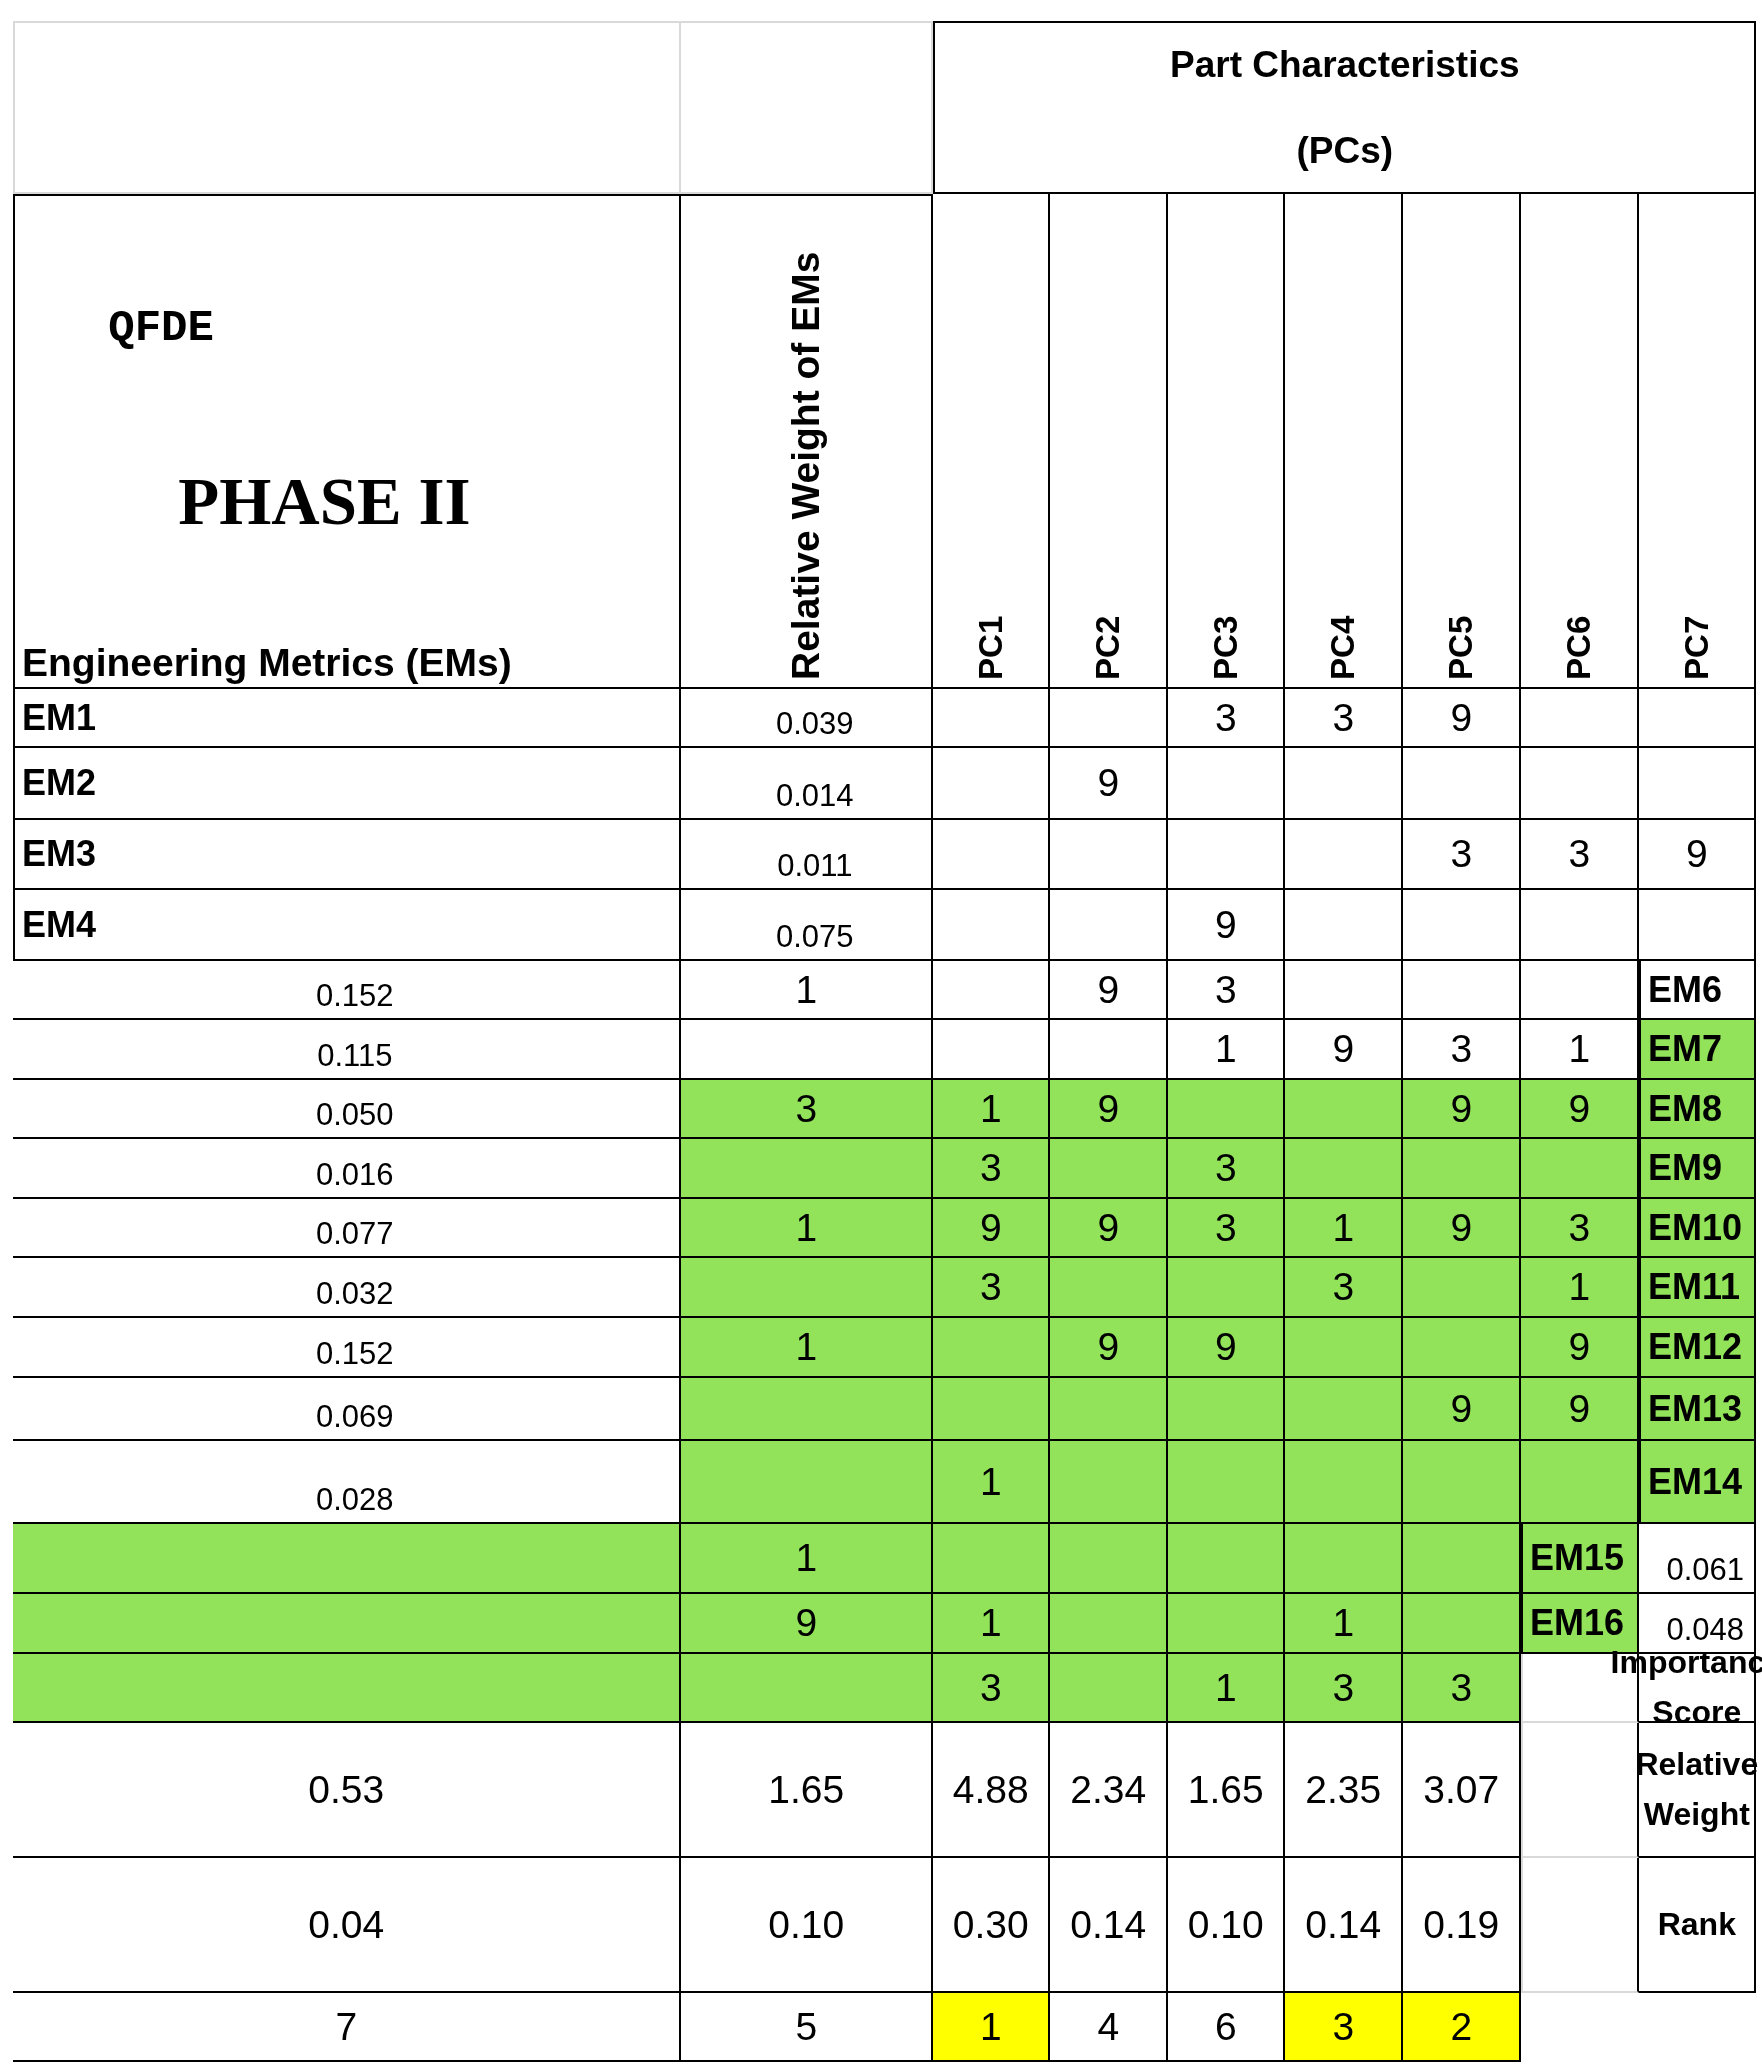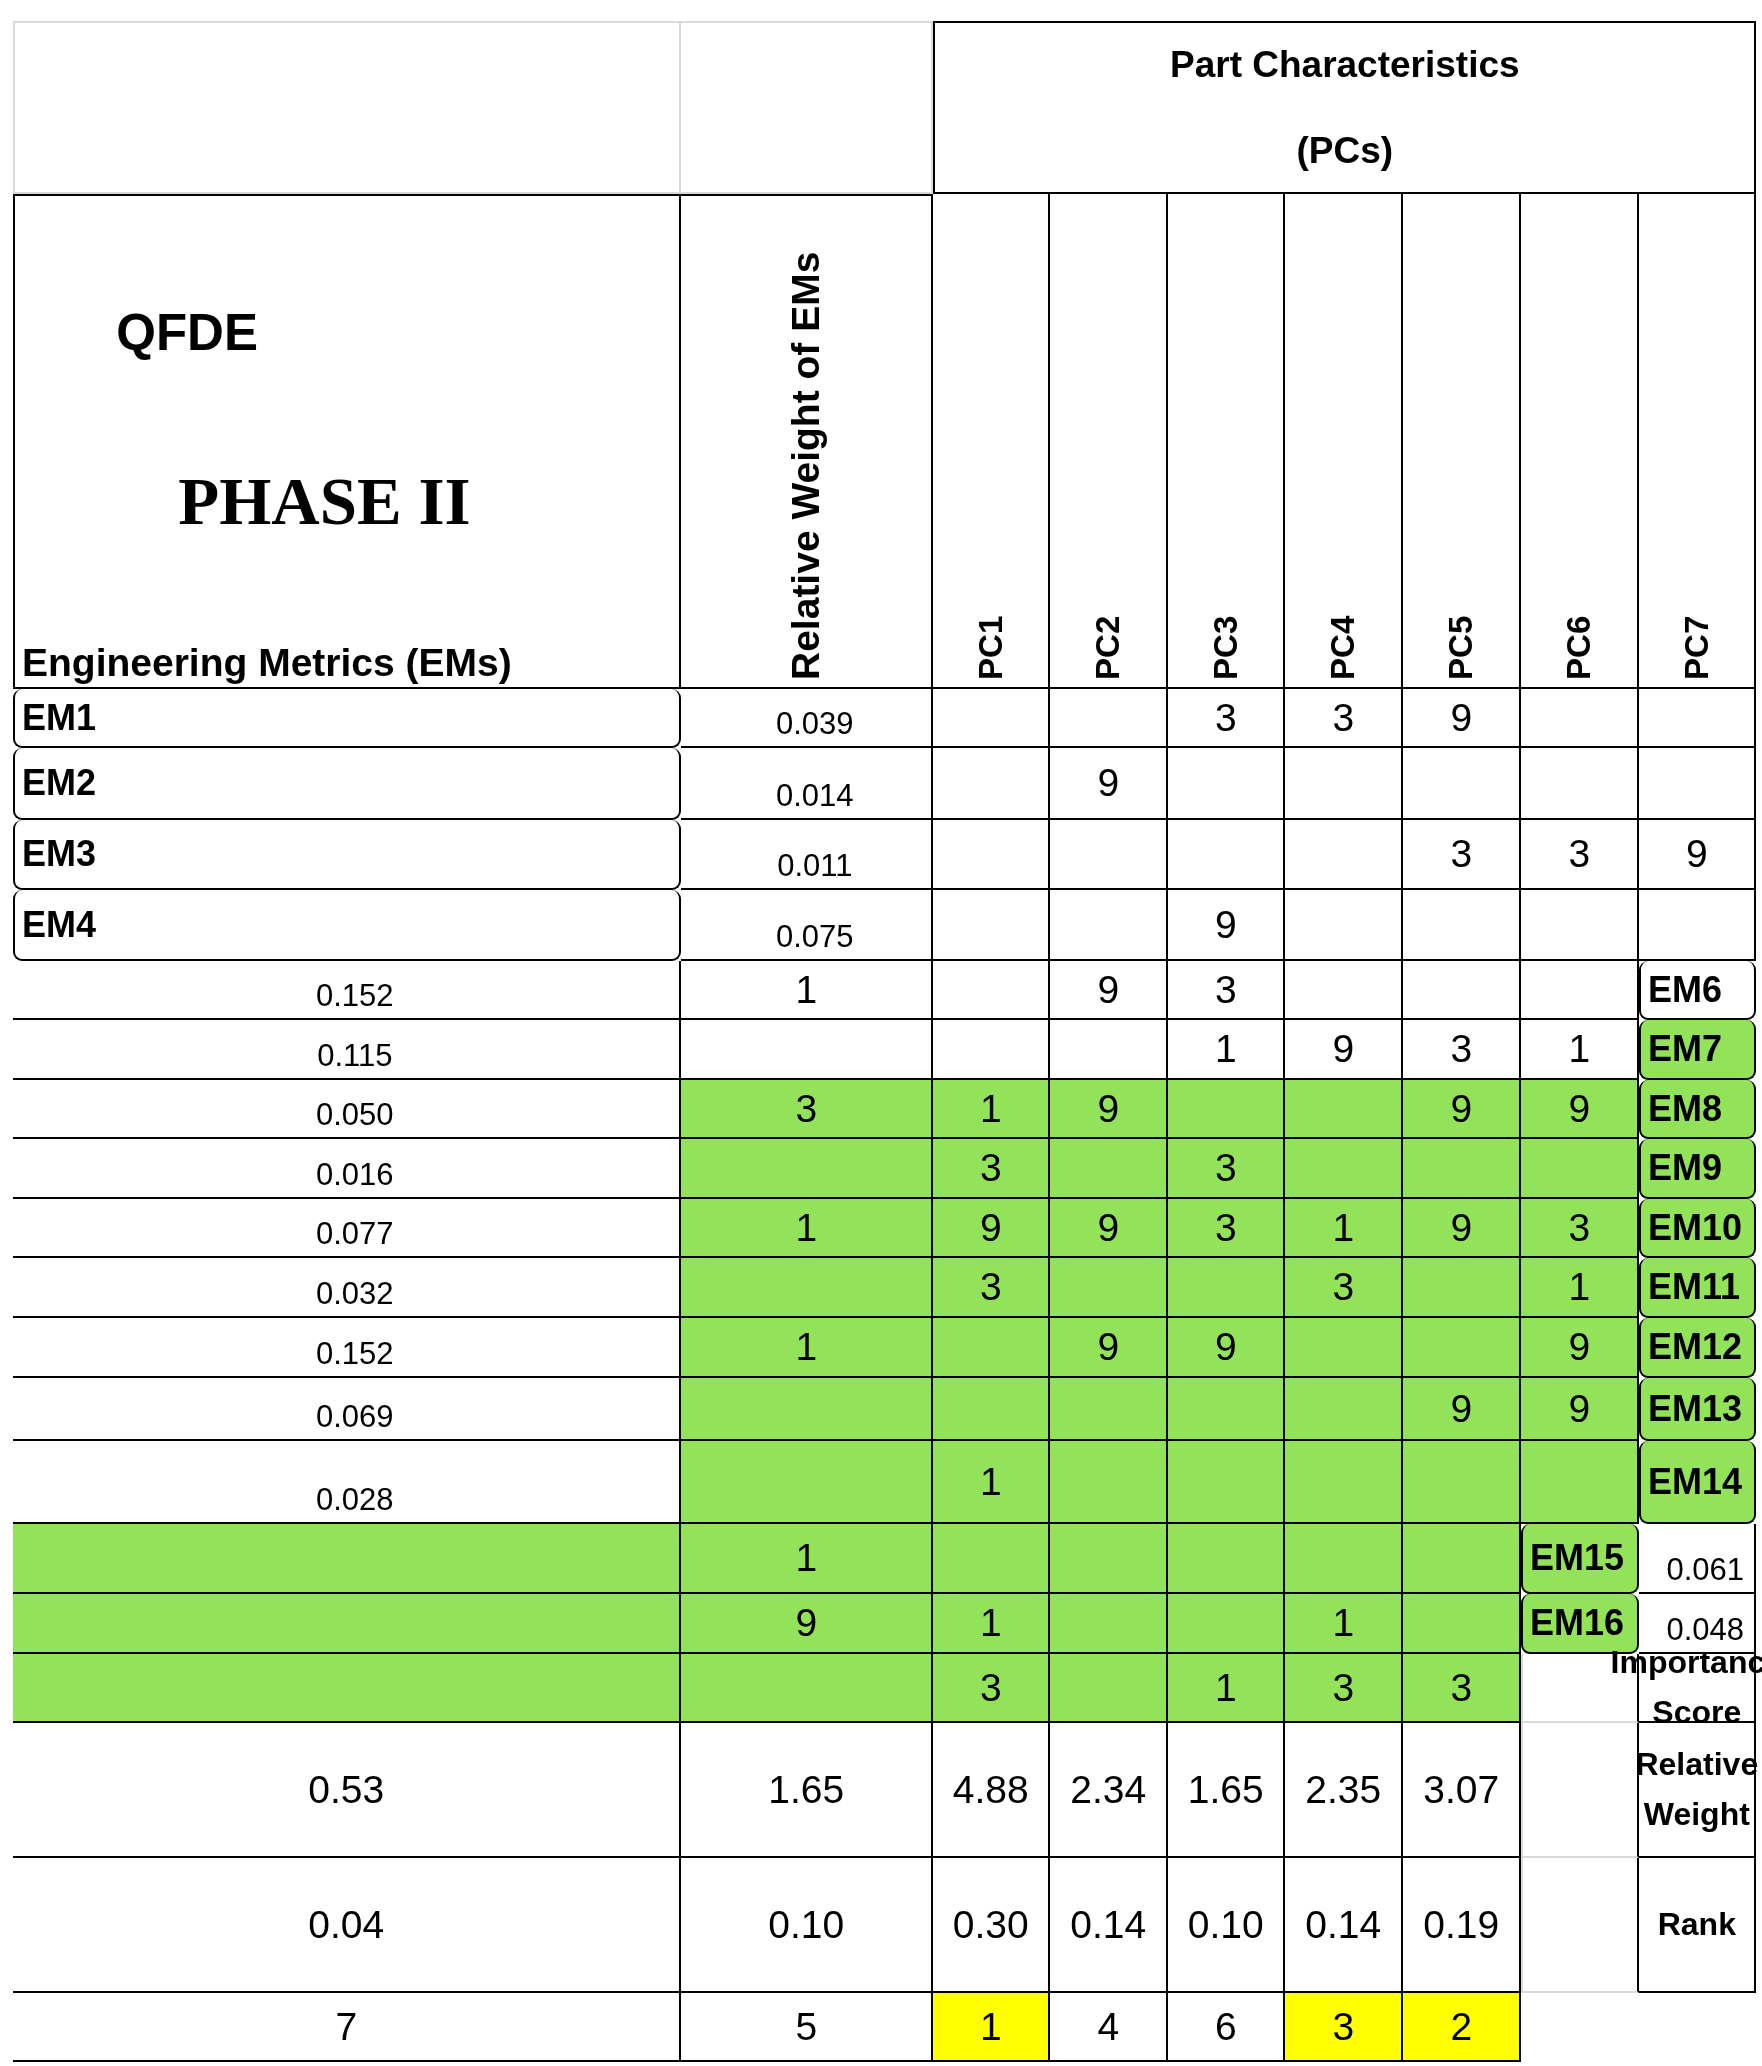--- a/index.html
+++ b/index.html
@@ -13,30 +13,30 @@
        display:flex; align-items:center; justify-content:center; font-size:35px;
        font-family:"Liberation Sans", sans-serif; }
   .lightb { border-color:#d9d9d9; }
   .green { background:#92e35a; }
   .yellow { background:#ffff00; }
   .lbl { justify-content:flex-start; padding-left:6.7px; font-weight:bold; font-size:36px; }
   .w { font-size:31px; align-items:flex-end; padding-bottom:4px;padding-left:17px; }
   .hdr-top { grid-column: 3 / span 7; flex-direction:column; font-weight:bold; font-size:37px; line-height:1.25;
              border-top:2.7px solid #000; border-left:2.7px solid #000;gap:40px; }
   .title-cell { position:relative; display:block; border-left:2.7px solid #000; }
-  .t1 { position:absolute; left:93px; top:107px; font-family:Liberation Sans, sans-serif; font-weight:bold; font-size:51px;margin-left:8px; }
+  .t1 { position:absolute; left:93px; top:107px; font-family:Liberation Mono, monospace; font-weight:bold; font-size:44px; }
   .t2 { position:absolute; left:163px; top:267px; font-family:"Liberation Serif", serif; font-weight:bold; font-size:67px; }
   .t3 { position:absolute; left:6.7px; bottom:2.7px; font-weight:bold; font-size:39px; }
   .vert { writing-mode:vertical-rl; transform:rotate(180deg); font-weight:bold; font-size:39px;
           align-self:stretch; display:flex; align-items:center; justify-content:flex-start; padding-top:6.7px; }
   .vcell { align-items:flex-end; }
   .pc { writing-mode:vertical-rl; transform:rotate(180deg); font-weight:bold; font-size:33px; padding-top:6.7px; }
   .sum-lbl { flex-direction:column; font-weight:bold; font-size:32px; line-height:1.55; text-align:center; }
   .num { font-size:39px; }
-  .leftcol { border-left:2.7px solid #000;border-radius:9px; }
+  .leftcol { border-left:2.7px solid #000; }
   .leftlight { border-left:2.7px solid #d9d9d9; }
 </style>
 </head>
 <body>
 
 <div class="grid" id="qfde-grid">
 
   <div class="c lightb leftlight" style="border-top:2.7px solid #d9d9d9;"></div>
   <div class="c lightb" style="border-top:2.7px solid #d9d9d9;"></div>
   <div class="c hdr-top">

